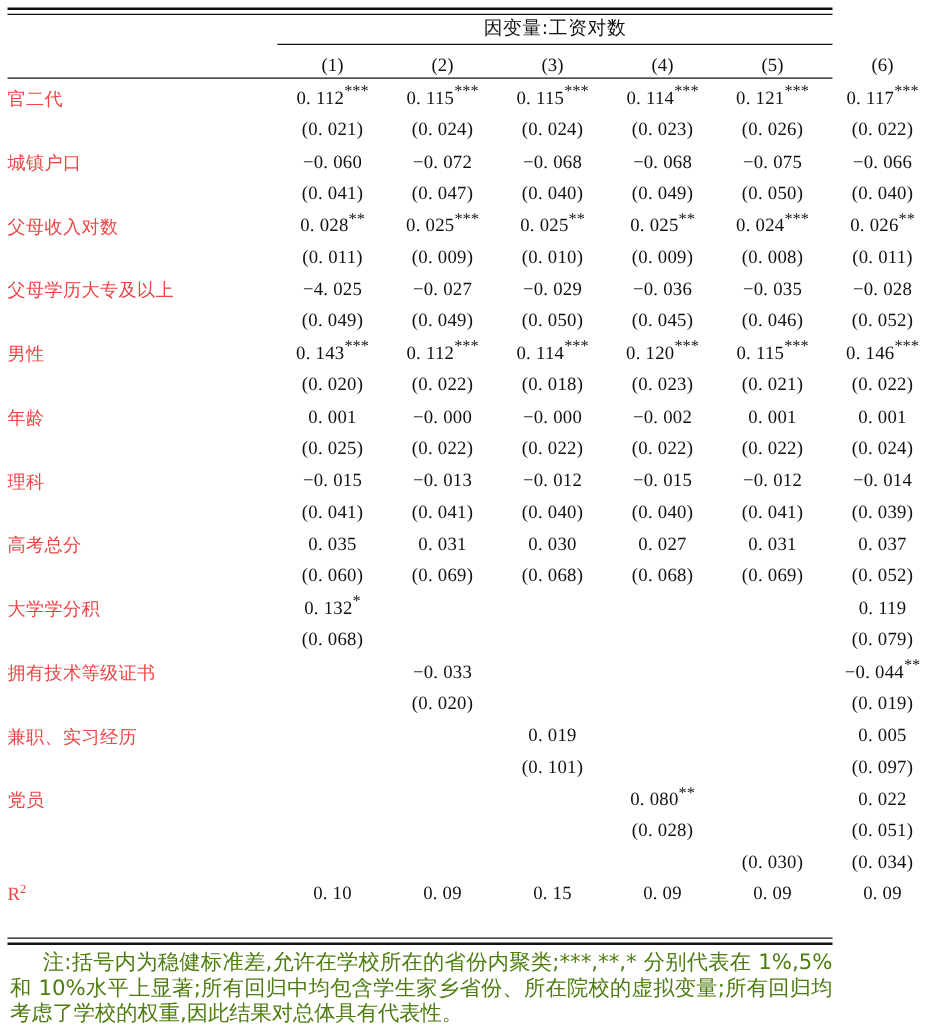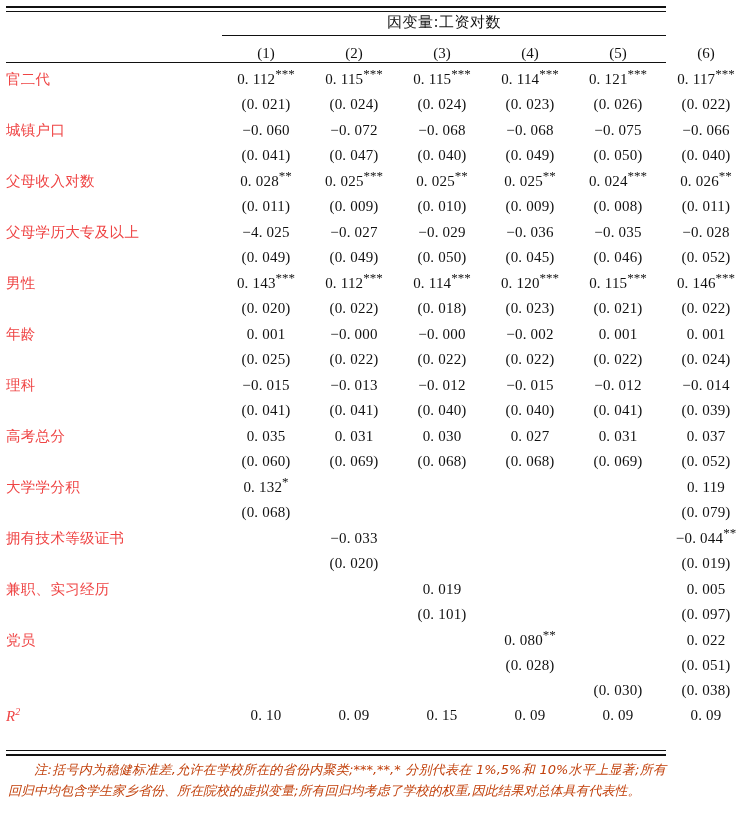--- a/index.html
+++ b/index.html
@@ -116,21 +116,20 @@
     text-align: left;
     padding-left: 16px;
     font-family: "DejaVu Sans", "Liberation Sans", sans-serif;
     font-size: 14.5px;
     letter-spacing: 0.3px;
     color: #ef4444;
     white-space: nowrap;
   }
   td.rowlabel.math {
     font-family: "Liberation Serif", "DejaVu Serif", serif;
-    font-style: italic;
     font-size: 15px;
     letter-spacing: 0;
   }
 
   td.cell {
     text-align: center;
     font-family: "Liberation Serif", "DejaVu Serif", serif;
     font-size: 15px;
     color: #111;
     white-space: nowrap;
@@ -151,26 +150,25 @@
     letter-spacing: 0;
   }
 
   
   .note {
     position: absolute;
     left: 8px;
     right: 6px;
     top: 760px;
     font-family: "DejaVu Sans", "Liberation Sans", sans-serif;
-    font-size: 13px;
+    font-size: 17px;
     line-height: 20.5px;
-    color: #c2410c;
+    color: #4d7c0f;
     text-align: justify;
     text-justify: inter-character;
-    font-style: italic;
   }
   .note .indent { display: inline-block; width: 26px; }
 </style>
 </head>
 <body>
 
 <div class="page">
 
   <div class="rule-top-outer"></div>
   <div class="rule-top-inner"></div>
@@ -418,21 +416,21 @@
           <td class="cell"></td>
           <td class="cell">(0. 051)</td>
         </tr>
         <tr class="se">
           <td class="rowlabel"></td>
           <td class="cell"></td>
           <td class="cell"></td>
           <td class="cell"></td>
           <td class="cell"></td>
           <td class="cell">(0. 030)</td>
-          <td class="cell">(0. 038)</td>
+          <td class="cell">(0. 034)</td>
         </tr>
         <tr class="stat">
           <td class="rowlabel math"><span>R</span><sup style="font-size: 10px;">2</sup></td>
           <td class="cell">0. 10</td>
           <td class="cell">0. 09</td>
           <td class="cell">0. 15</td>
           <td class="cell">0. 09</td>
           <td class="cell">0. 09</td>
           <td class="cell">0. 09</td>
         </tr>

